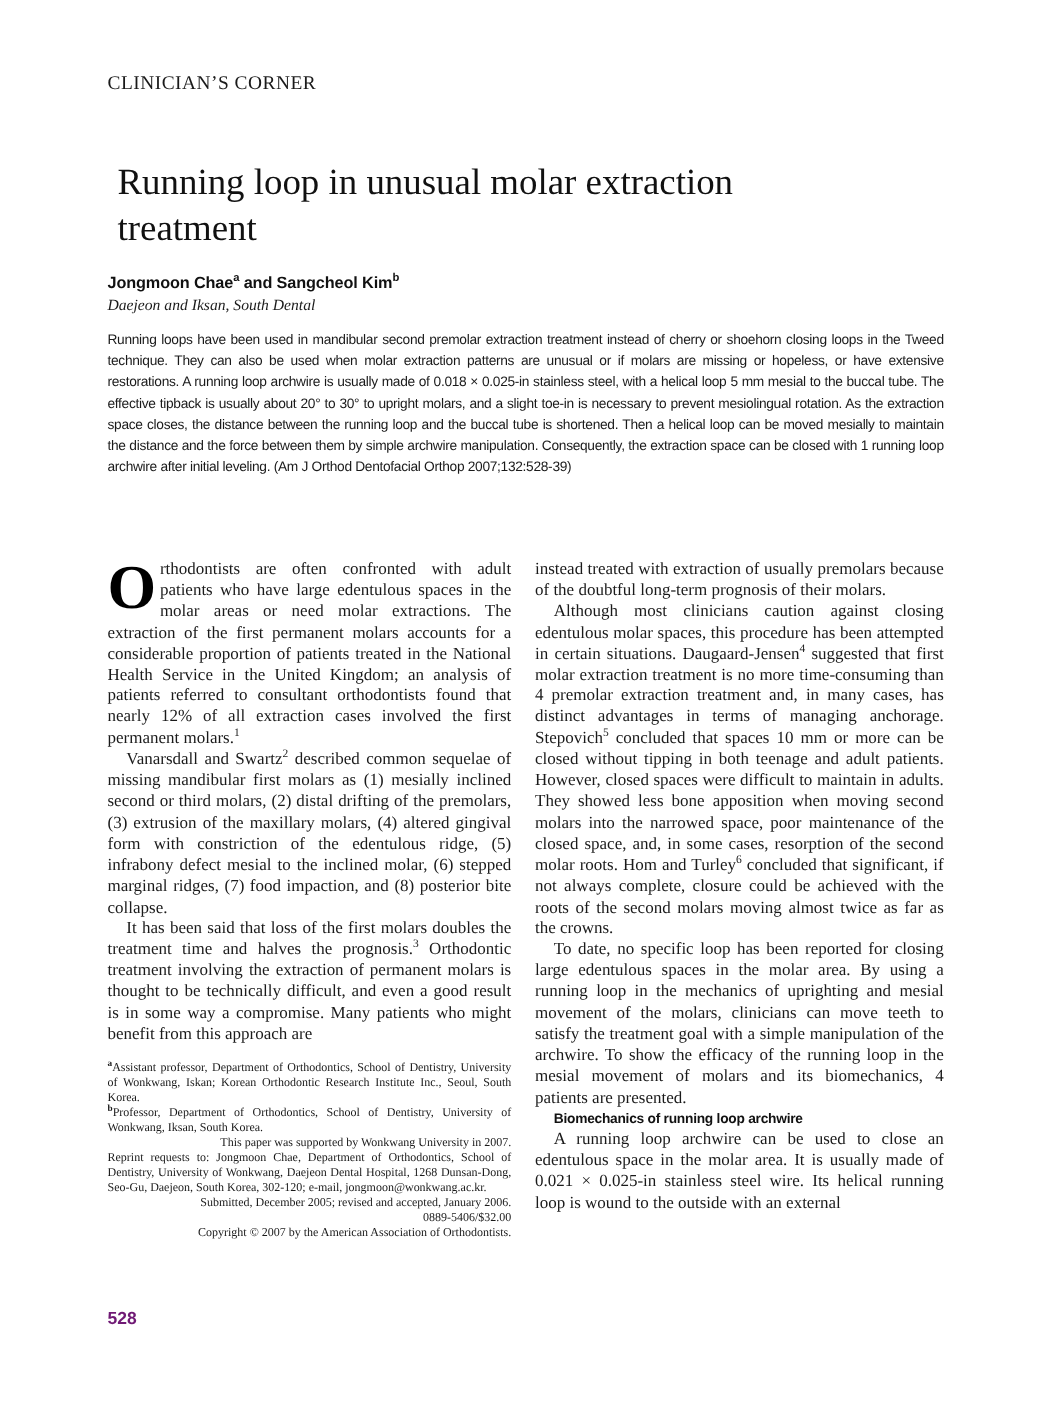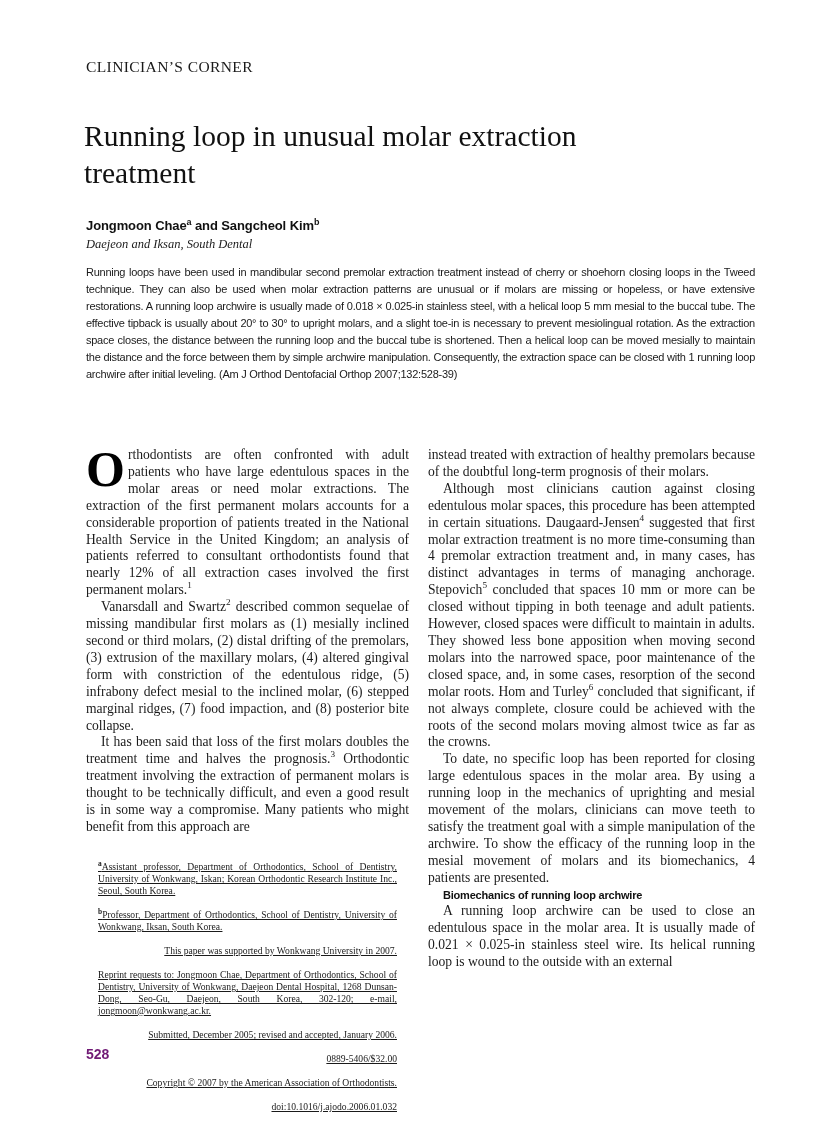--- a/index.html
+++ b/index.html
@@ -37,21 +37,21 @@
   .article-title {
     position: absolute;
     left: 84px;
     top: 118px;
     width: 600px;
     font-family: "Liberation Serif", "DejaVu Serif", serif;
     font-size: 29.5px;
     line-height: 37px;
     font-weight: normal;
     color: #111111;
-    margin: 0;
+    margin: 10px;
   }
 
   .authors {
     position: absolute;
     left: 86px;
     top: 218px;
     font-family: "Liberation Sans", "DejaVu Sans", sans-serif;
     font-size: 13px;
     font-weight: bold;
     color: #111111;
@@ -142,21 +142,21 @@
     position: absolute;
     left: 86px;
     top: 849px;
     width: 323px;
     font-family: "Liberation Serif", "DejaVu Serif", serif;
     font-size: 9.6px;
     line-height: 12.0px;
     text-align: justify;
     color: #1a1a1a;
   }
-  .footnotes p { margin: 12px; text-decoration: underline; }
+  .footnotes p { margin: 0; }
   .footnotes sup {
     font-size: 7.4px;
     vertical-align: super;
     line-height: 0;
     font-weight: bold;
   }
   .fn-justify { text-align: justify; }
   .fn-left { text-align: right; }
 
   .page-number {
@@ -186,37 +186,36 @@
 
   <div class="col col-left">
     <p class="dropcap-para"><span class="dropcap">O</span><span>rthodontists are often confronted with adult patients who have large edentulous spaces in the molar areas or need molar extractions. The extraction of the first permanent molars accounts for a considerable proportion of patients treated in the National Health Service in the United Kingdom; an analysis of patients referred to consultant orthodontists found that nearly 12% of all extraction cases involved the first permanent molars.</span><sup class="ref">1</sup></p>
 
     <p><span>Vanarsdall and Swartz</span><sup class="ref">2</sup><span> described common sequelae of missing mandibular first molars as (1) mesially inclined second or third molars, (2) distal drifting of the premolars, (3) extrusion of the maxillary molars, (4) altered gingival form with constriction of the edentulous ridge, (5) infrabony defect mesial to the inclined molar, (6) stepped marginal ridges, (7) food impaction, and (8) posterior bite collapse.</span></p>
 
     <p><span>It has been said that loss of the first molars doubles the treatment time and halves the prognosis.</span><sup class="ref">3</sup><span> Orthodontic treatment involving the extraction of permanent molars is thought to be technically difficult, and even a good result is in some way a compromise. Many patients who might benefit from this approach are</span></p>
   </div>
 
   <div class="col col-right">
-    <p class="no-indent">instead treated with extraction of healthy premolars because of the doubtful long-term prognosis of their molars.</p>
+    <p class="no-indent">instead treated with extraction of usually premolars because of the doubtful long-term prognosis of their molars.</p>
 
     <p><span>Although most clinicians caution against closing edentulous molar spaces, this procedure has been attempted in certain situations. Daugaard-Jensen</span><sup class="ref">4</sup><span> suggested that first molar extraction treatment is no more time-consuming than 4 premolar extraction treatment and, in many cases, has distinct advantages in terms of managing anchorage. Stepovich</span><sup class="ref">5</sup><span> concluded that spaces 10 mm or more can be closed without tipping in both teenage and adult patients. However, closed spaces were difficult to maintain in adults. They showed less bone apposition when moving second molars into the narrowed space, poor maintenance of the closed space, and, in some cases, resorption of the second molar roots. Hom and Turley</span><sup class="ref">6</sup><span> concluded that significant, if not always complete, closure could be achieved with the roots of the second molars moving almost twice as far as the crowns.</span></p>
 
     <p>To date, no specific loop has been reported for closing large edentulous spaces in the molar area. By using a running loop in the mechanics of uprighting and mesial movement of the molars, clinicians can move teeth to satisfy the treatment goal with a simple manipulation of the archwire. To show the efficacy of the running loop in the mesial movement of molars and its biomechanics, 4 patients are presented.</p>
 
     <p class="subhead">Biomechanics of running loop archwire</p>
 
     <p>A running loop archwire can be used to close an edentulous space in the molar area. It is usually made of 0.021 × 0.025-in stainless steel wire. Its helical running loop is wound to the outside with an external</p>
   </div>
 
   <div class="footnotes">
     <p class="fn-justify"><sup>a</sup><span>Assistant professor, Department of Orthodontics, School of Dentistry, University of Wonkwang, Iskan; Korean Orthodontic Research Institute Inc., Seoul, South Korea.</span></p>
     <p class="fn-justify"><sup>b</sup><span>Professor, Department of Orthodontics, School of Dentistry, University of Wonkwang, Iksan, South Korea.</span></p>
     <p class="fn-left">This paper was supported by Wonkwang University in 2007.</p>
     <p class="fn-justify">Reprint requests to: Jongmoon Chae, Department of Orthodontics, School of Dentistry, University of Wonkwang, Daejeon Dental Hospital, 1268 Dunsan-Dong, Seo-Gu, Daejeon, South Korea, 302-120; e-mail, jongmoon@wonkwang.ac.kr.</p>
     <p class="fn-left">Submitted, December 2005; revised and accepted, January 2006.</p>
     <p class="fn-left">0889-5406/$32.00</p>
     <p class="fn-left">Copyright © 2007 by the American Association of Orthodontists.</p>
-    <p class="fn-left">doi:10.1016/j.ajodo.2006.01.032</p>
   </div>
 
   <div class="page-number">528</div>
 
 </div>
 
 </body></html>

